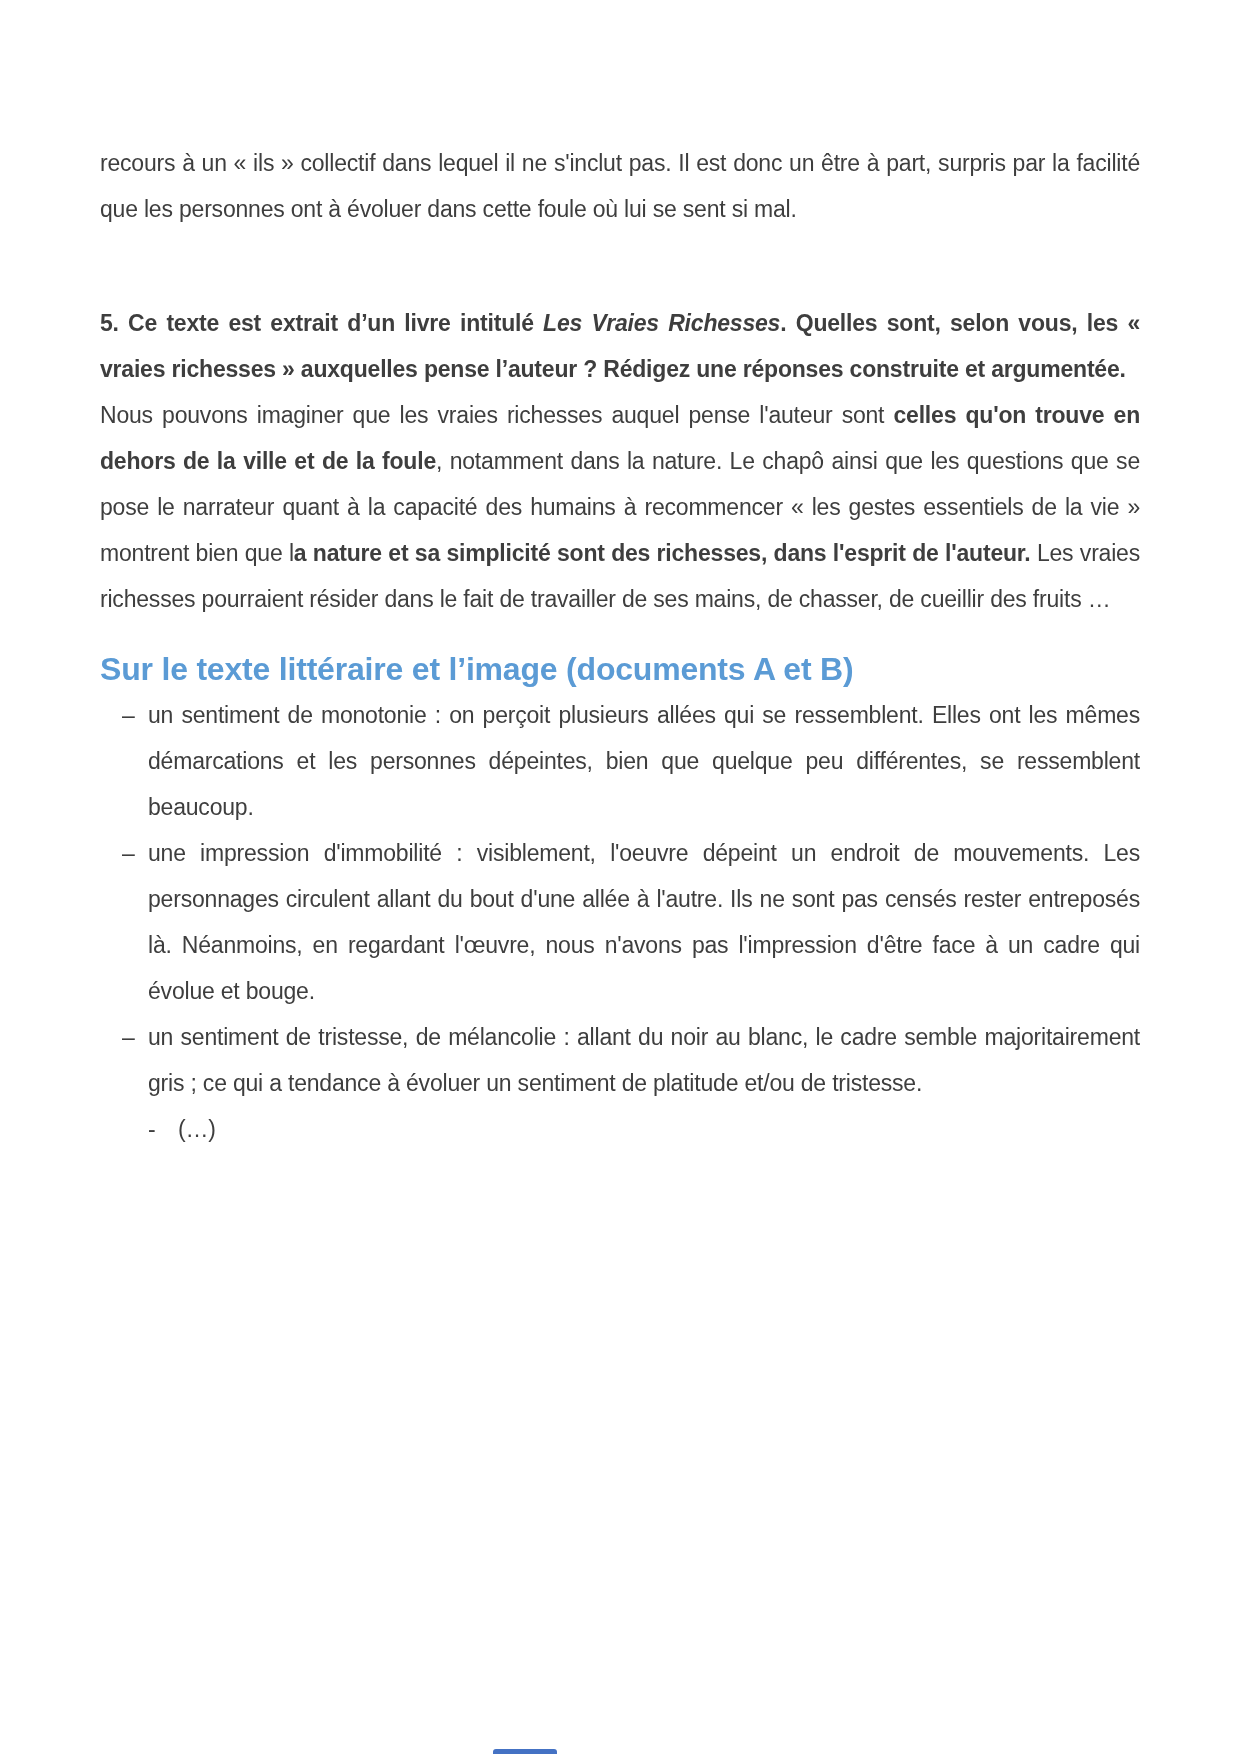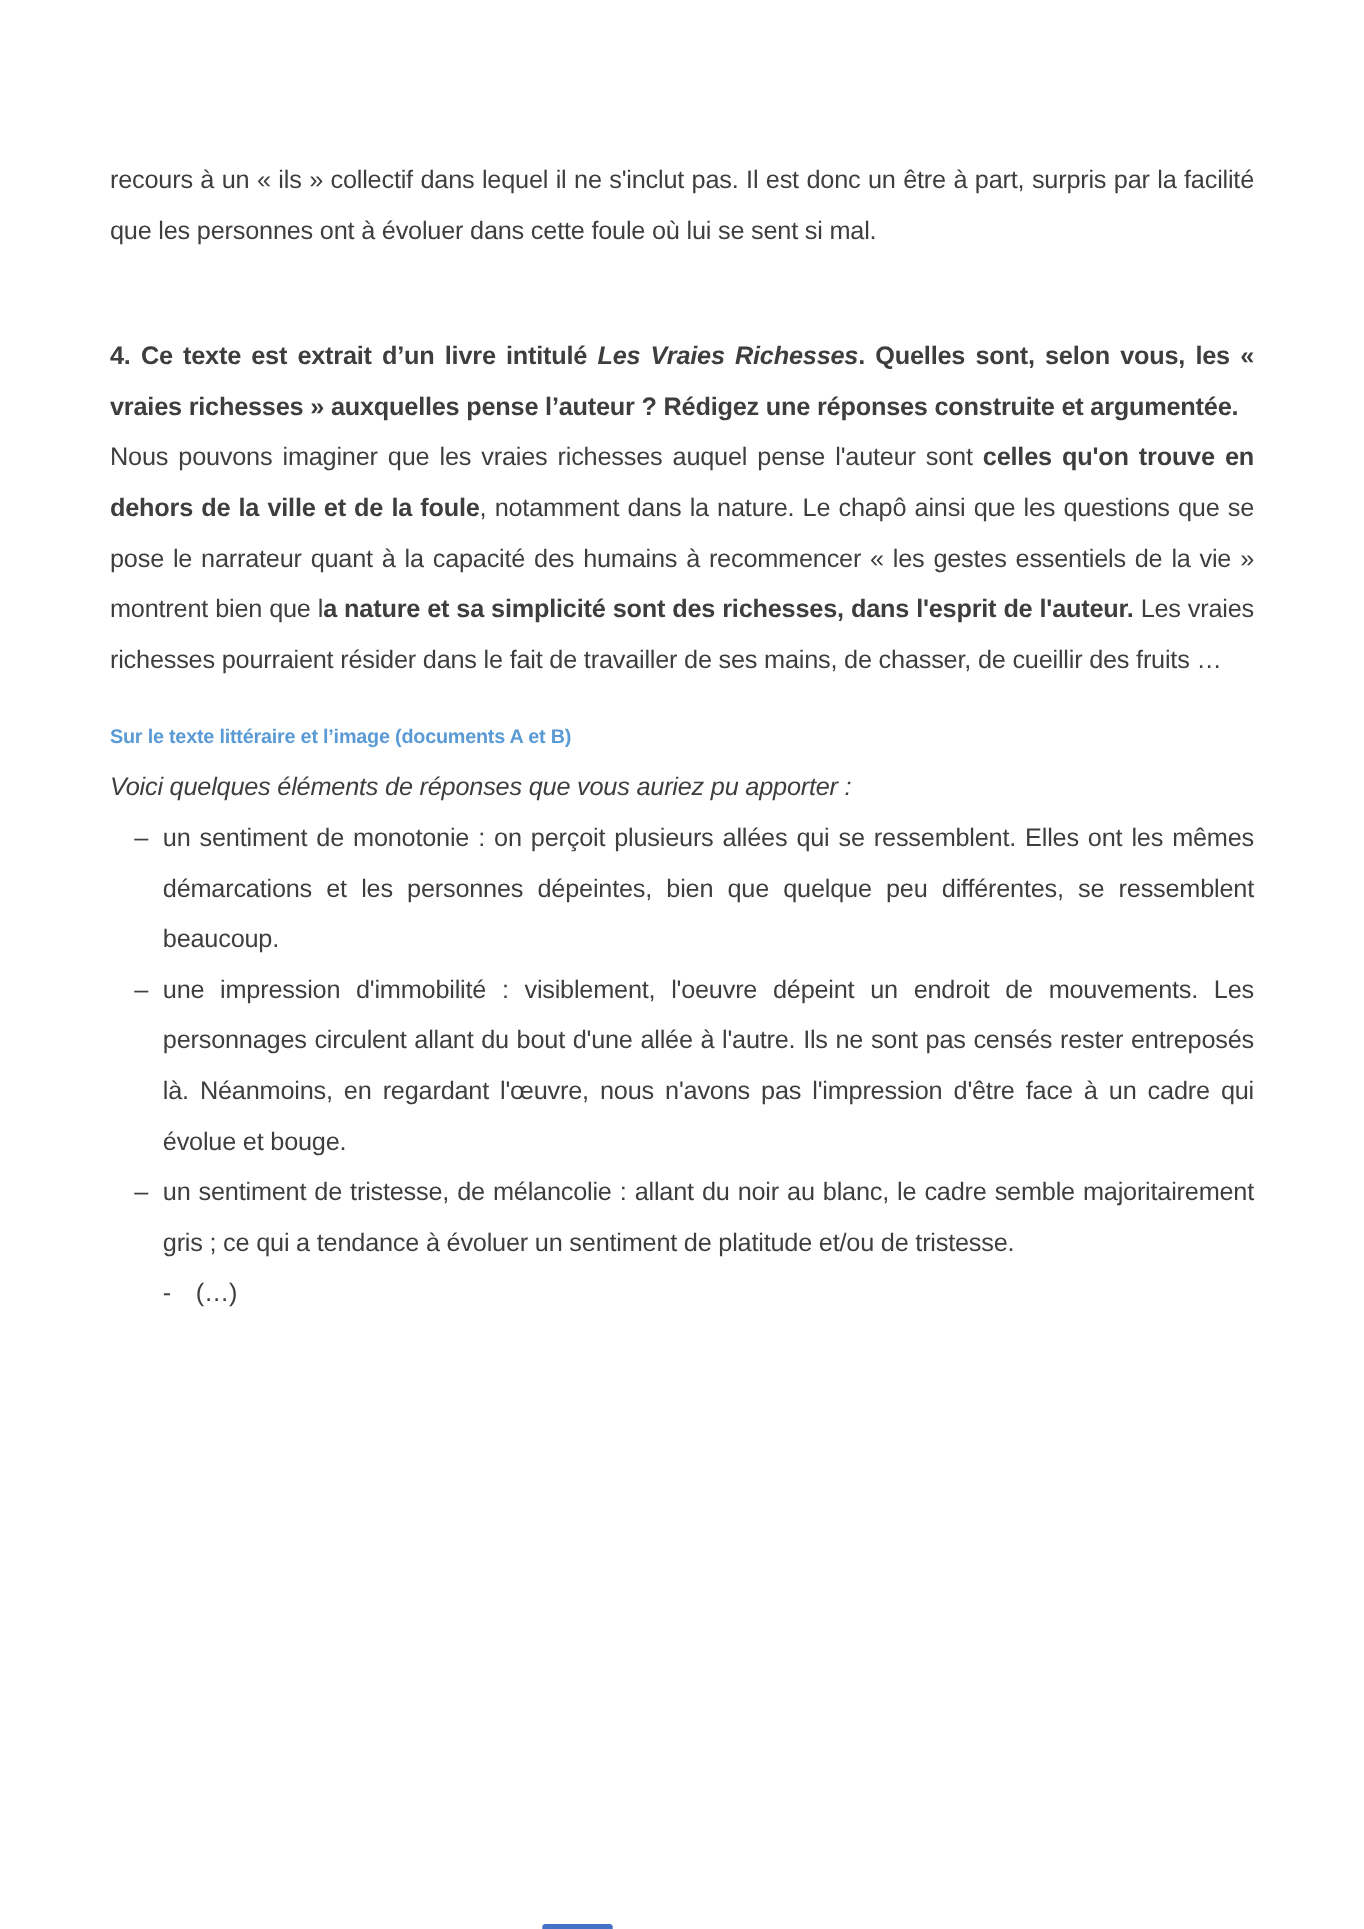--- a/index.html
+++ b/index.html
@@ -21,21 +21,21 @@
     line-height: 46px;
     letter-spacing: -0.2px;
     text-align: justify;
   }
   .bold { font-weight: 700; }
   .italic { font-style: italic; }
   .q5 { margin-top: 68px; font-weight: 700; }
   .points { font-weight: 700; }
   .section-heading {
     margin: 24px 0 0 0;
-    font-size: 18px;
+    font-size: 32px;
     line-height: 46px;
     font-weight: 700;
     letter-spacing: -0.2px;
     color: #5b9bd5;
   }
   .q6 { margin-top: 40px; font-weight: 700; }
   .bullet-list { margin: 0; }
   .bullet-row {
     display: flex;
     font-size: 23px;
@@ -64,29 +64,28 @@
     border-radius: 3px 3px 0 0;
   }
 </style>
 </head>
 <body>
 
 <div class="page">
 
   <p class="body-text">recours à un « ils » collectif dans lequel il ne s'inclut pas. Il est donc un être à part, surpris par la facilité que les personnes ont à évoluer dans cette foule où lui se sent si mal.</p>
 
-  <p class="body-text q5"><span>4. Ce texte est extrait d’un livre intitulé </span><span class="italic">Les Vraies Richesses</span><span>. Quelles sont, selon vous, les « vraies richesses » auxquelles pense l’auteur ? Rédigez une réponses construite et argumentée.</span></p>
+  <p class="body-text q5"><span>5. Ce texte est extrait d’un livre intitulé </span><span class="italic">Les Vraies Richesses</span><span>. Quelles sont, selon vous, les « vraies richesses » auxquelles pense l’auteur ? Rédigez une réponses construite et argumentée.</span></p>
 
 
   <p class="body-text"><span>Nous pouvons imaginer que les vraies richesses auquel pense l'auteur sont </span><span class="bold">celles qu'on trouve en dehors de la ville et de la foule</span><span>, notamment dans la nature. Le chapô ainsi que les questions que se pose le narrateur quant à la capacité des humains à recommencer « les gestes essentiels de la vie » montrent bien que l</span><span class="bold">a nature et sa simplicité sont des richesses, dans l'esprit de l'auteur.</span><span> Les vraies richesses pourraient résider dans le fait de travailler de ses mains, de chasser, de cueillir des fruits …</span></p>
 
   <h2 class="section-heading">Sur le texte littéraire et l’image (documents A et B)</h2>
 
 
-  <p class="body-text italic">Voici quelques éléments de réponses que vous auriez pu apporter :</p>
 
   <div class="bullet-list">
 
     <div class="bullet-row">
       <span class="bullet-marker">–</span>
       <div class="bullet-text">un sentiment de monotonie : on perçoit plusieurs allées qui se ressemblent. Elles ont les mêmes démarcations et les personnes dépeintes, bien que quelque peu différentes, se ressemblent beaucoup.</div>
     </div>
 
     <div class="bullet-row">
       <span class="bullet-marker">–</span>

